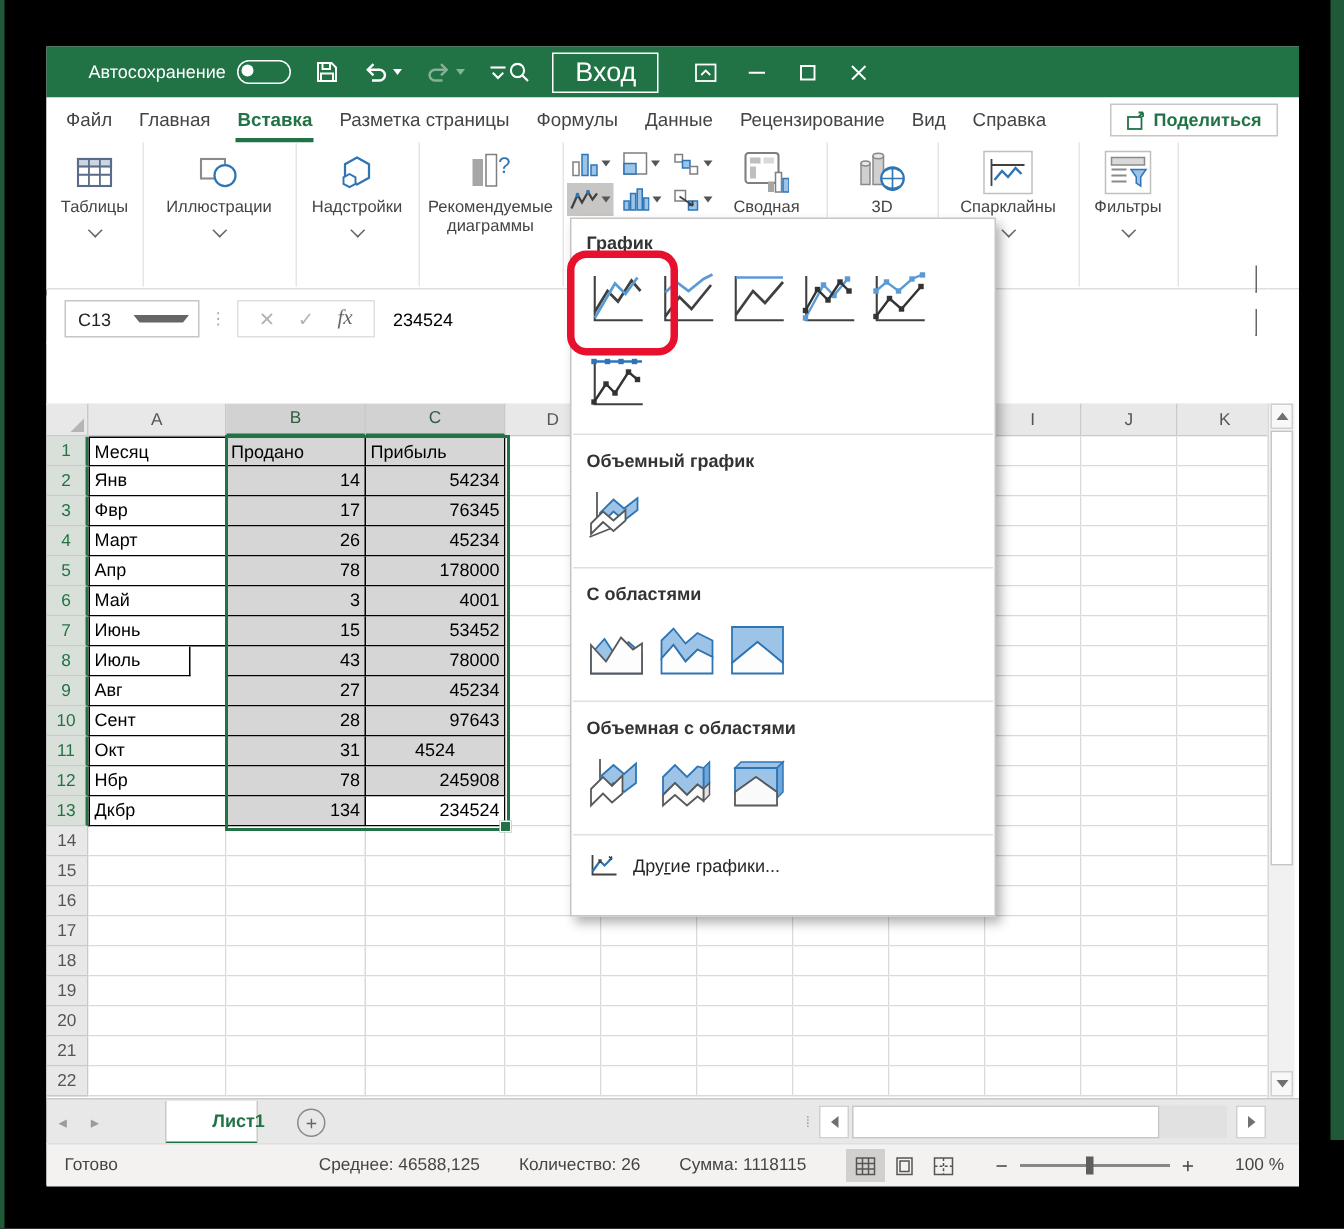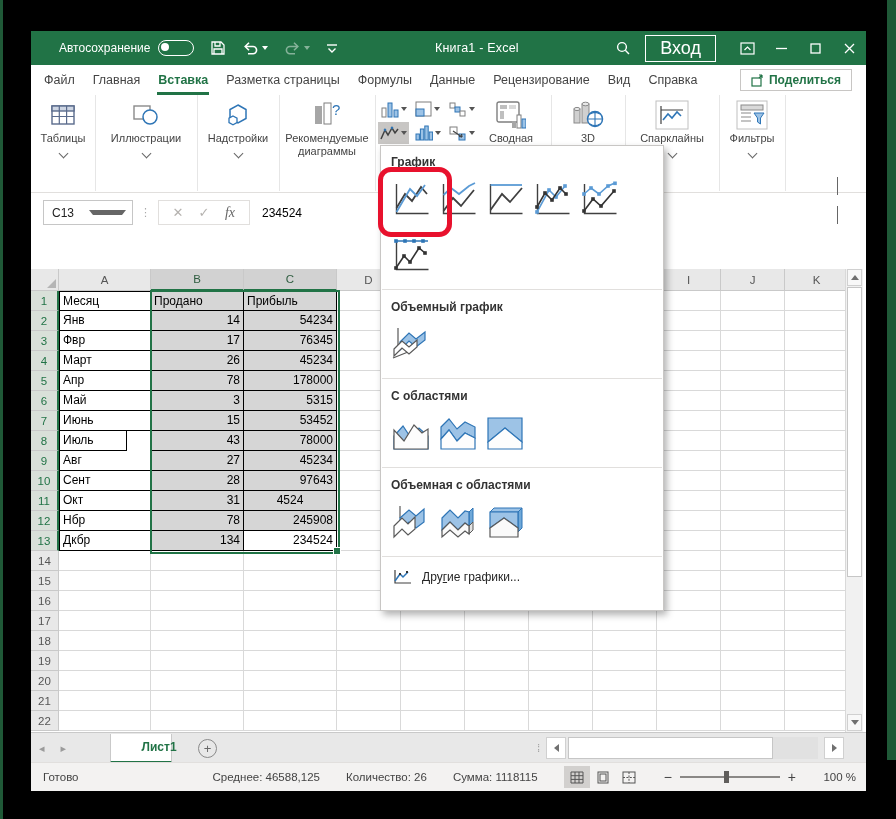--- a/index.html
+++ b/index.html
@@ -145,21 +145,20 @@
             <path d="M10 1.8 L13.8 5.5 L10 9.2" fill="none" stroke="#fff" stroke-width="1.6"></path>
           </svg>
         <span class="mini-caret"></span>
       </span>
       <span class="qat">
         <svg width="12" height="12" viewBox="0 0 12 12">
             <path d="M1 3 H11" stroke="#fff" stroke-width="1.4"></path>
             <path d="M2.5 6.5 L6 10 L9.5 6.5" fill="none" stroke="#fff" stroke-width="1.4"></path>
           </svg>
       </span>
-      <span id="wb-title">Книга1 - Excel</span>
       <span class="tb-item">
         <svg width="16" height="16" viewBox="0 0 16 16">
             <circle cx="7" cy="7" r="4.4" fill="none" stroke="#fff" stroke-width="1.4"></circle>
             <path d="M10.3 10.3 L14 14" stroke="#fff" stroke-width="1.4"></path>
           </svg>
       </span>
       <span id="signin-btn">Вход</span>
       <span class="tb-item win-ctl">
         <svg width="15" height="13" viewBox="0 0 15 13">
             <rect x="1" y="1" width="13" height="11" fill="none" stroke="#fff" stroke-width="1.2"></rect>
@@ -452,21 +451,21 @@
         <div class="cell" style="left: 306px; top: 102px; width: 64px; height: 20px;"></div>
         <div class="cell" style="left: 370px; top: 102px; width: 64px; height: 20px;"></div>
         <div class="cell" style="left: 434px; top: 102px; width: 64px; height: 20px;"></div>
         <div class="cell" style="left: 498px; top: 102px; width: 64px; height: 20px;"></div>
         <div class="cell" style="left: 562px; top: 102px; width: 64px; height: 20px;"></div>
         <div class="cell" style="left: 626px; top: 102px; width: 64px; height: 20px;"></div>
         <div class="cell" style="left: 690px; top: 102px; width: 64px; height: 20px;"></div>
         <div class="cell" style="left: 754px; top: 102px; width: 64px; height: 20px;"></div>
         <div class="cell tb cA" style="left: 28px; top: 122px; width: 92px; height: 20px;">Май</div>
         <div class="cell tb selc num" style="left: 120px; top: 122px; width: 93px; height: 20px;">3</div>
-        <div class="cell tb selc num" style="left: 213px; top: 122px; width: 93px; height: 20px;">5315</div>
+        <div class="cell tb selc num" style="left: 213px; top: 122px; width: 93px; height: 20px;">4001</div>
         <div class="cell" style="left: 306px; top: 122px; width: 64px; height: 20px;"></div>
         <div class="cell" style="left: 370px; top: 122px; width: 64px; height: 20px;"></div>
         <div class="cell" style="left: 434px; top: 122px; width: 64px; height: 20px;"></div>
         <div class="cell" style="left: 498px; top: 122px; width: 64px; height: 20px;"></div>
         <div class="cell" style="left: 562px; top: 122px; width: 64px; height: 20px;"></div>
         <div class="cell" style="left: 626px; top: 122px; width: 64px; height: 20px;"></div>
         <div class="cell" style="left: 690px; top: 122px; width: 64px; height: 20px;"></div>
         <div class="cell" style="left: 754px; top: 122px; width: 64px; height: 20px;"></div>
         <div class="cell tb cA" style="left: 28px; top: 142px; width: 92px; height: 20px;">Июнь</div>
         <div class="cell tb selc num" style="left: 120px; top: 142px; width: 93px; height: 20px;">15</div>

